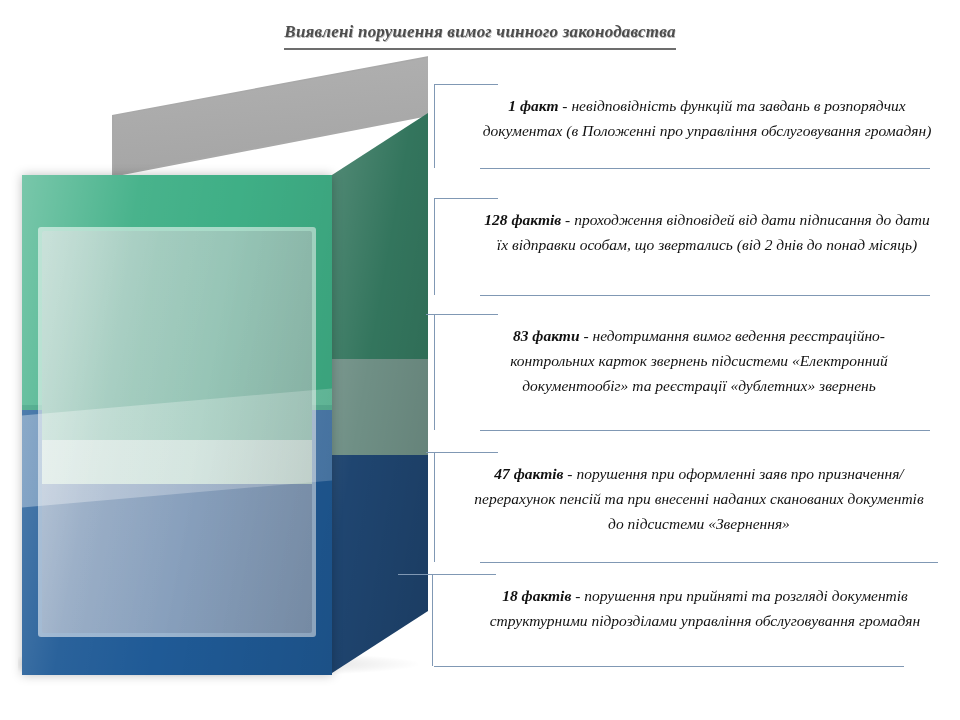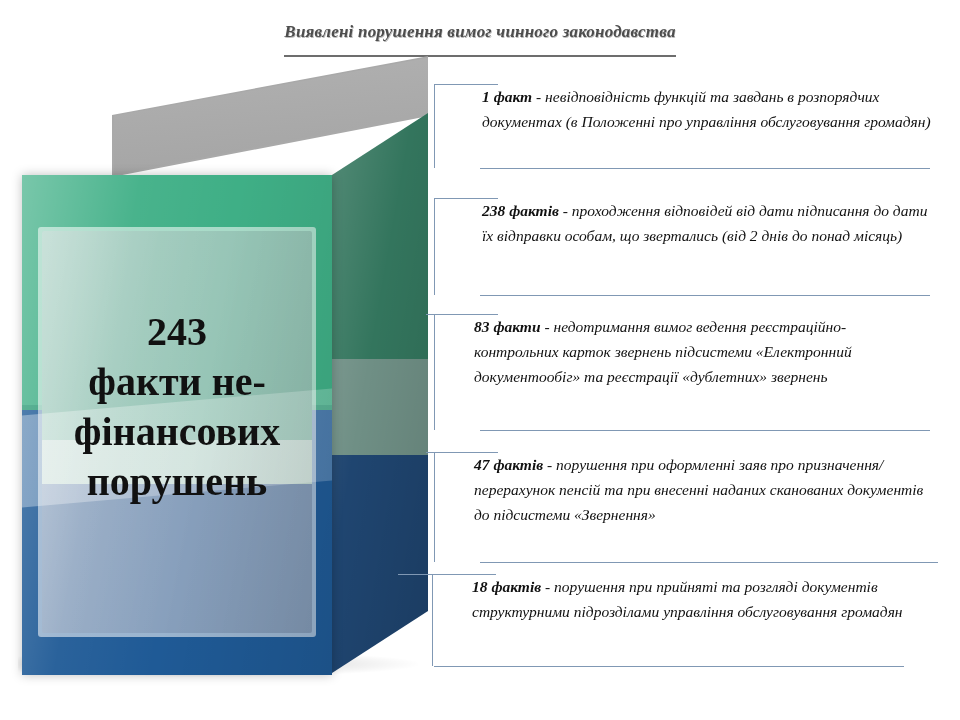--- a/index.html
+++ b/index.html
@@ -19,21 +19,21 @@
     font-family:"Liberation Serif","DejaVu Serif",serif;
     font-size:17px;
     font-weight:bold;
     font-style:italic;
     color:#4d4d4d;
     letter-spacing:.2px;
     white-space:nowrap;
   }
   #slide-title span{
     border-bottom:2px solid #6d6d6d;
-    padding-bottom:14px;
+    padding-bottom:7px;
     text-shadow:0.6px 0.6px 0 #bdbdbd;
   }
 
   
   #box-figure{
     position:absolute;
     left:8px;top:55px;
     width:420px;height:610px;
   }
   
@@ -156,22 +156,23 @@
   .callout{
     position:absolute;
     font-family:"Liberation Serif","DejaVu Serif",serif;
     font-style:italic;
     font-size:15.5px;
     line-height:25px;
     color:#111111;
   }
   .callout .ctext{
     position:absolute;
-    left:48px;top:0;
+    left:48px;top:9px;
     width:450px;
+    text-align:center;
   }
   .callout .ctext b{font-weight:bold;}
   .callout .bracket{
     position:absolute;
     left:0;top:0;
     width:48px;
     border-left:1.5px solid #8098b4;
     box-sizing:border-box;
   }
   .callout .rule-top{
@@ -198,43 +199,37 @@
   <div id="box-top-inner"></div>
   <div id="box-side"></div>
   <div id="box-side-shade"></div>
   <div id="box-front"></div>
   <div id="box-panel-bevel"></div>
   <div id="box-panel"></div>
   <div id="box-panel-gloss"></div>
   <div id="box-front-gloss"></div>
   <div id="box-band"></div>
 
-  <div id="box-caption">
-    <span class="cap-line">243</span>
-    <span class="cap-line">факти не-</span>
-    <span class="cap-line">фінансових</span>
-    <span class="cap-line">порушень</span>
-  </div>
 </div>
 
 <div class="callout" id="callout-0" style="left:434px;top:84px;">
   <div class="rule-top" style="width:64px;"></div>
   <div class="bracket" style="height:84px;"></div>
   <div class="rule-bottom" style="top:84px;width:450px;"></div>
   <div class="ctext">
     <b>1 факт</b><span> - </span><span>невідповідність функцій та завдань в розпорядчих документах (в Положенні про управління обслуговування громадян)</span>
   </div>
 </div>
 
 <div class="callout" id="callout-1" style="left:434px;top:198px;">
   <div class="rule-top" style="width:64px;"></div>
   <div class="bracket" style="height:97px;"></div>
   <div class="rule-bottom" style="top:97px;width:450px;"></div>
   <div class="ctext">
-    <b>238 фактів</b><span> - </span><span>проходження відповідей від дати підписання до дати їх відправки особам, що звертались (від 2 днів до понад місяць)</span>
+    <b>128 фактів</b><span> - </span><span>проходження відповідей від дати підписання до дати їх відправки особам, що звертались (від 2 днів до понад місяць)</span>
   </div>
 </div>
 
 <div class="callout" id="callout-2" style="left:426px;top:314px;">
   <div class="rule-top" style="width:72px;"></div>
   <div class="bracket" style="height:116px;left:8px;width:40px;"></div>
   <div class="rule-bottom" style="top:116px;left:54px;width:450px;"></div>
   <div class="ctext">
     <b>83 факти</b><span> - </span><span>недотримання вимог ведення реєстраційно-контрольних карток звернень підсистеми «Електронний документообіг» та реєстрації «дублетних» звернень</span>
   </div>

